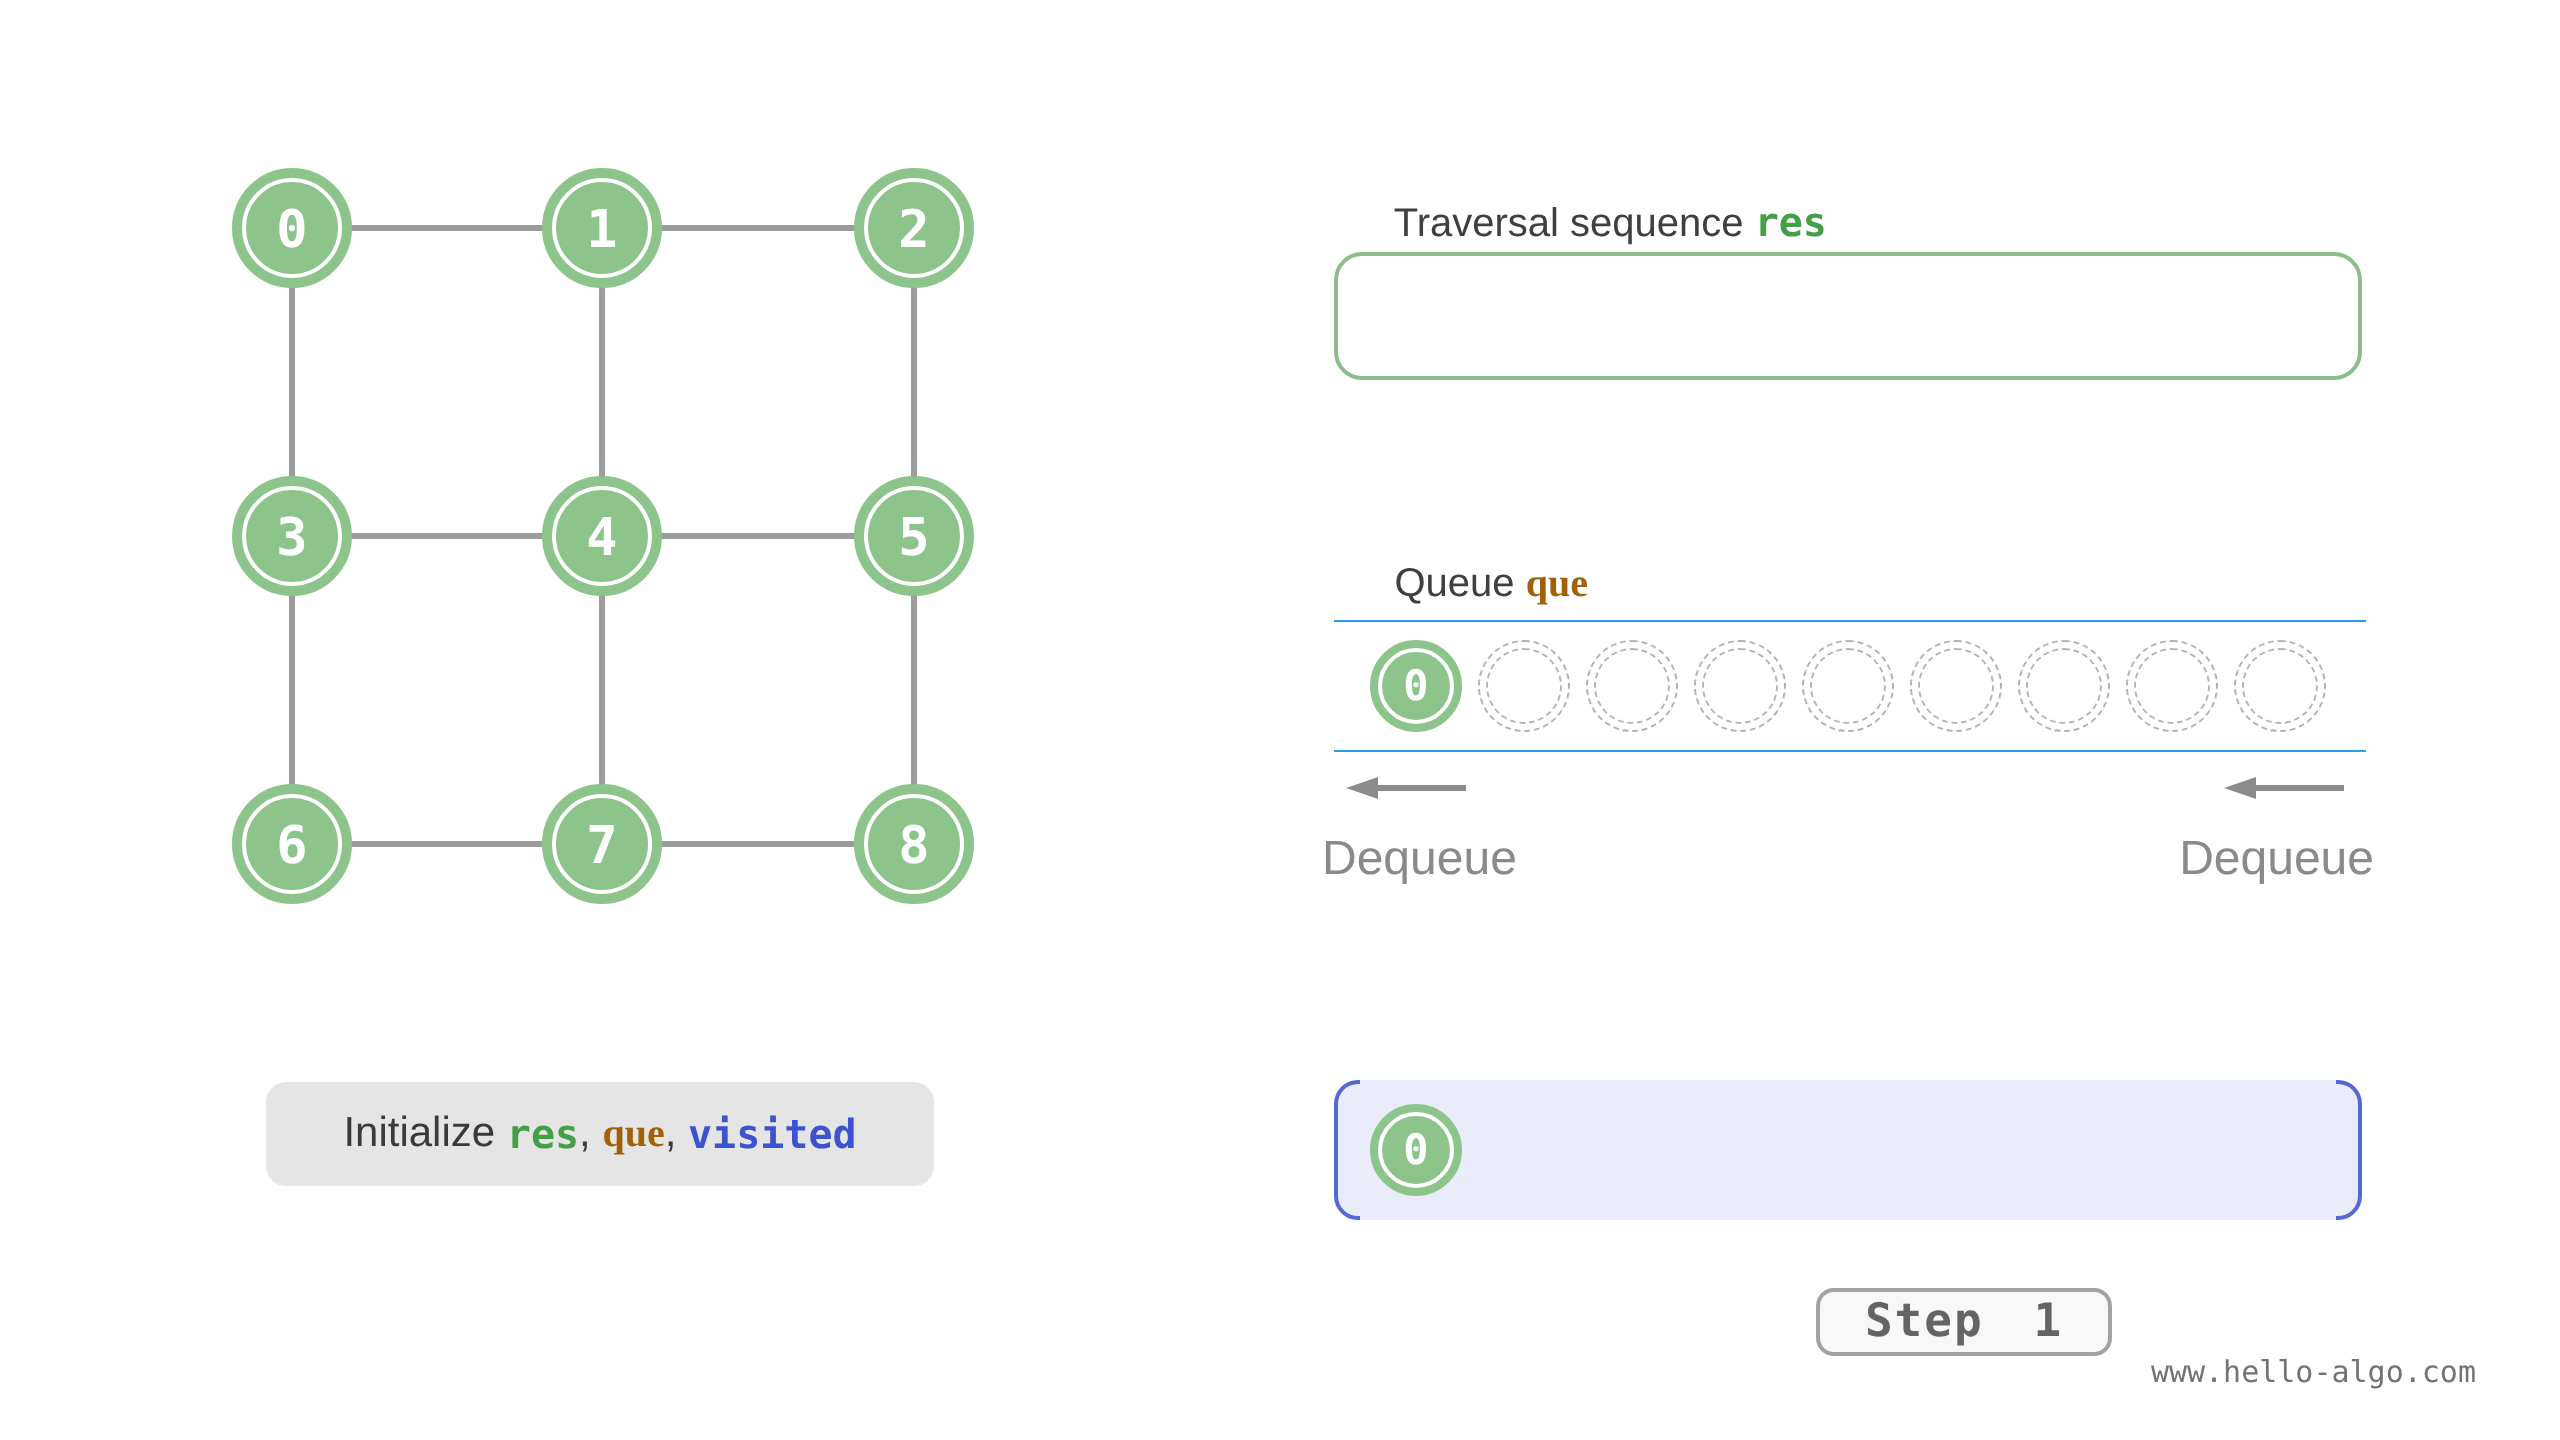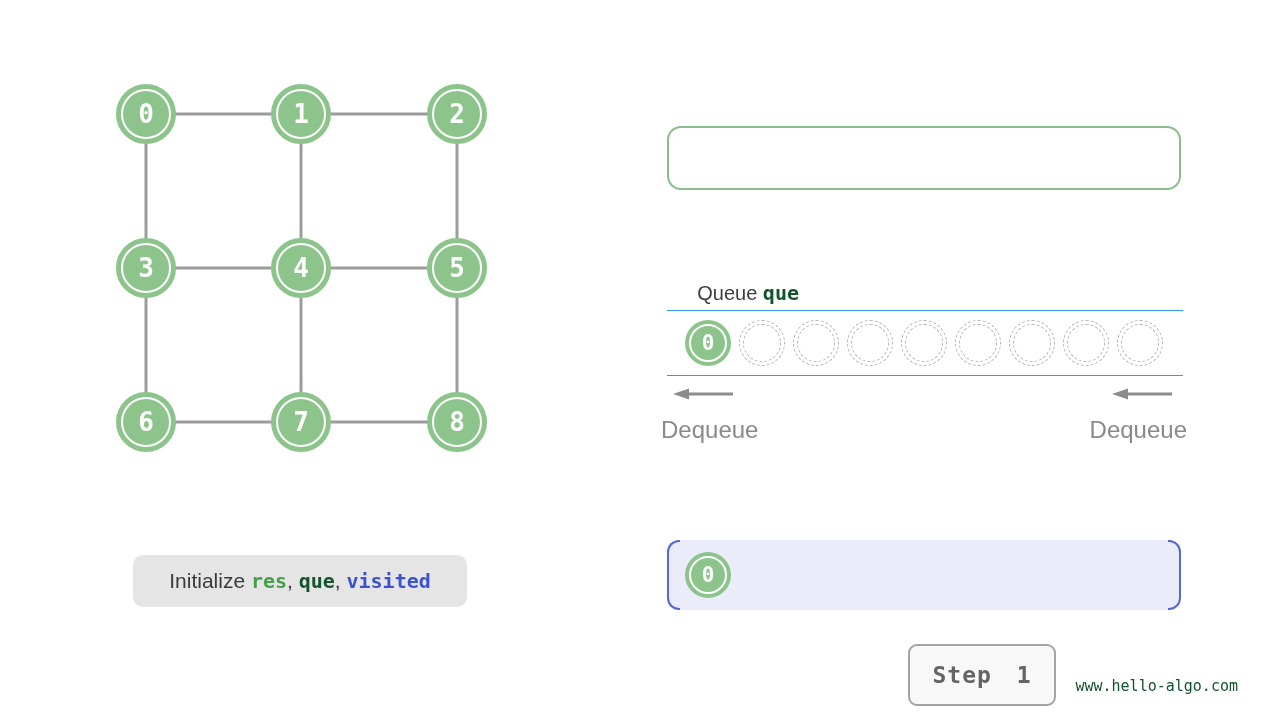--- a/index.html
+++ b/index.html
@@ -1,29 +1,29 @@
 <!DOCTYPE html>
 <html><head>
 <meta charset="utf-8">
 <style>
   html,body{margin:0;padding:0;background:#fff;}
   .stage{position:relative;width:1280px;height:720px;background:#ffffff;overflow:hidden;
          font-family:"Liberation Sans",sans-serif;}
   .mono{font-family:"DejaVu Sans Mono",monospace;font-weight:bold;}
   .code-green{color:#43A047;}
-  .code-blue{color:#14532d;}
+  .code-blue{color:#a16207;font-family:Liberation Serif, serif;}
   .code-indigo{color:#3D52CE;}
 
   
   .graph-svg{position:absolute;left:116px;top:84px;}
 
   
   .caption{position:absolute;left:133px;top:541px;width:334px;height:52px;
            background:#E5E5E5;border-radius:10px;display:flex;align-items:center;
-           justify-content:center;font-size:21px;color:#3A3A3A;white-space:pre;margin-top:14px;}
+           justify-content:center;font-size:21px;color:#3A3A3A;white-space:pre;}
   .caption .mono{font-size:20px;}
 
   
   .panel-heading{position:absolute;font-size:20px;color:#3F3F3F;white-space:pre;}
   .panel-heading .mono{font-size:20px;}
   #h-res{left:675px;top:76px;}
   #h-que{left:675px;top:258px;}
   #h-vis{left:675px;top:487px;}
 
   
@@ -57,28 +57,28 @@
   
   .visited-box{position:absolute;left:667px;top:540px;width:514px;height:70px;box-sizing:border-box;
                background:#EAEDF9;border-radius:12px;display:flex;align-items:center;
                gap:10px;padding:0 18px;}
   .visited-box::before,.visited-box::after{content:"";position:absolute;top:0;bottom:0;width:13px;
                border:2px solid #5668D4;box-sizing:border-box;}
   .visited-box::before{left:0;border-right:none;border-radius:12px 0 0 12px;}
   .visited-box::after{right:0;border-left:none;border-radius:0 12px 12px 0;}
 
   
-  .step-btn{position:absolute;left:908px;top:644px;width:148px;height:62px;box-sizing:border-box;
+  .step-btn{position:absolute;left:908px;top:644px;width:148px;height:34px;box-sizing:border-box;
             background:#F8F8F8;border:2px solid #A3A3A3;border-radius:9px;cursor:pointer;
             color:#646464;font-family:"DejaVu Sans Mono",monospace;font-weight:bold;
             font-size:23px;letter-spacing:1px;word-spacing:10px;
             display:flex;align-items:center;justify-content:center;}
 
   .watermark{position:absolute;right:42px;top:677px;font-family:"DejaVu Sans Mono",monospace;
-             font-size:15px;color:#14532d;margin-left:14px;}
+             font-size:15px;color:#737373;margin-left:14px;}
 </style>
 </head>
 <body>
 
 <div class="stage">
 
   <svg id="graph-svg" class="graph-svg" width="372" height="368" viewBox="0 0 372 368">
       <line x1="30" y1="30" x2="185" y2="30" stroke="#9C9C9C" stroke-width="3"></line>
       <line x1="185" y1="30" x2="341" y2="30" stroke="#9C9C9C" stroke-width="3"></line>
       <line x1="30" y1="184" x2="185" y2="184" stroke="#9C9C9C" stroke-width="3"></line>
@@ -133,20 +133,23 @@
       </g>
       <g>
         <circle cx="341" cy="338" r="28.5" fill="#8CC48C" stroke="#8CC48C" stroke-width="3"></circle>
         <circle cx="341" cy="338" r="24" fill="none" stroke="#FFFFFF" stroke-width="2"></circle>
         <text x="341" y="338" dy=".36em" text-anchor="middle" fill="#fff" font-family="&quot;DejaVu Sans Mono&quot;, monospace" font-size="26" font-weight="bold">8</text>
       </g>
     </svg>
 
   <div id="caption" class="caption"><span>Initialize </span><span class="mono code-green">res</span><span>, </span><span class="mono code-blue">que</span><span>, </span><span class="mono code-indigo">visited</span></div>
 
+  <div id="h-res" class="panel-heading">
+    <span>Traversal sequence </span><span class="mono code-green">res</span>
+  </div>
   <div id="res-box" class="res-box"></div>
 
   <div id="h-que" class="panel-heading">
     <span>Queue </span><span class="mono code-blue">que</span>
   </div>
   <div id="queue-track" class="queue-track">
       <div class="cell cell-filled">
         <span>0</span>
       </div>
       <div class="cell cell-empty"></div>

